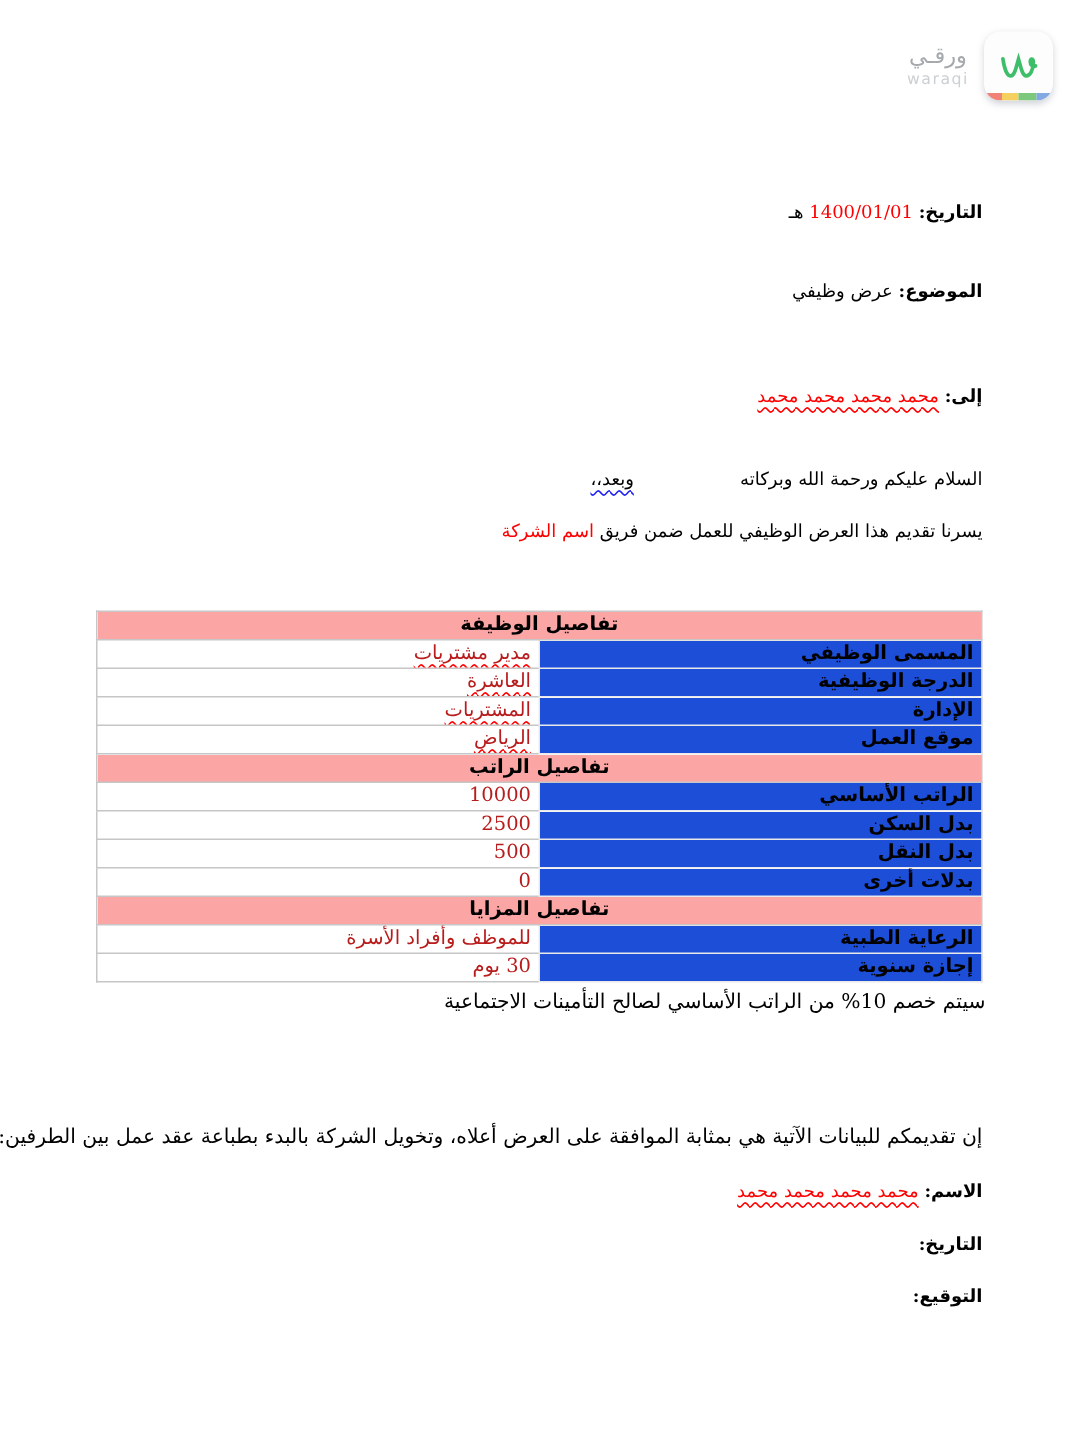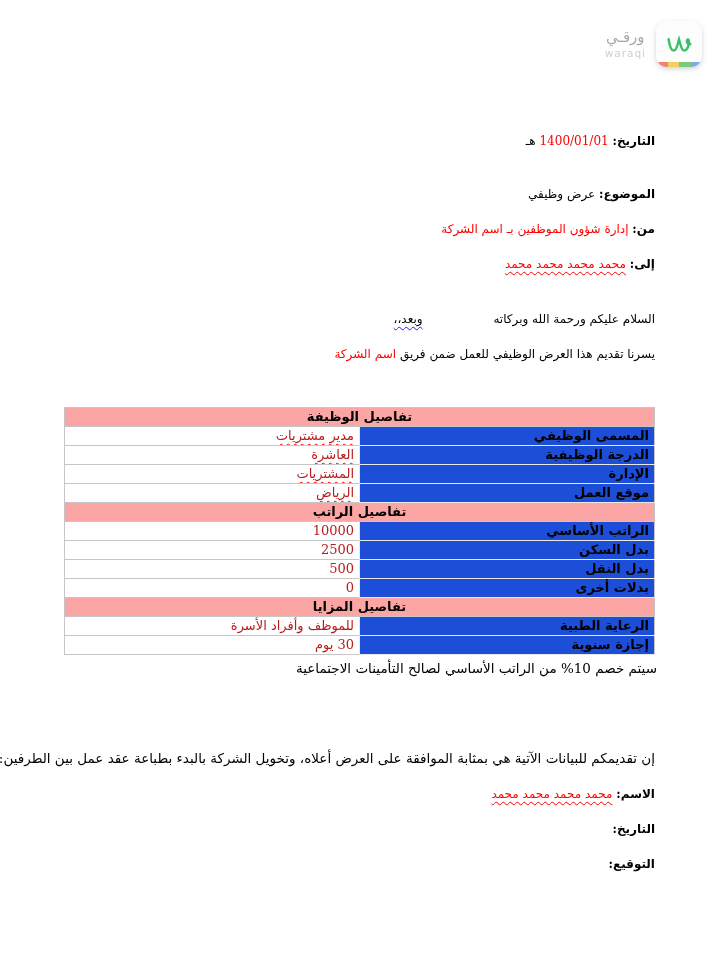--- a/index.html
+++ b/index.html
@@ -64,24 +64,20 @@
     <span class="b">التاريخ:</span>
     <span class="red">1400/01/01</span>
     <span>هـ</span>
   </div>
 
   <div class="line" style="top:184px">
     <span class="b">الموضوع:</span>
     <span>عرض وظيفي</span>
   </div>
 
-  <div class="line" style="top:219px">
-    <span class="b">من:</span>
-    <span class="red">إدارة شؤون الموظفين بـ اسم الشركة</span>
-  </div>
 
   <div class="line" style="top:254px">
     <span class="b">إلى:</span>
     <span class="red sqr">محمد محمد محمد محمد</span>
   </div>
 
   <div class="line" style="top:309px">
     <span>السلام عليكم ورحمة الله وبركاته</span>
     <span class="after-gap sqb">وبعد،،</span>
   </div>

